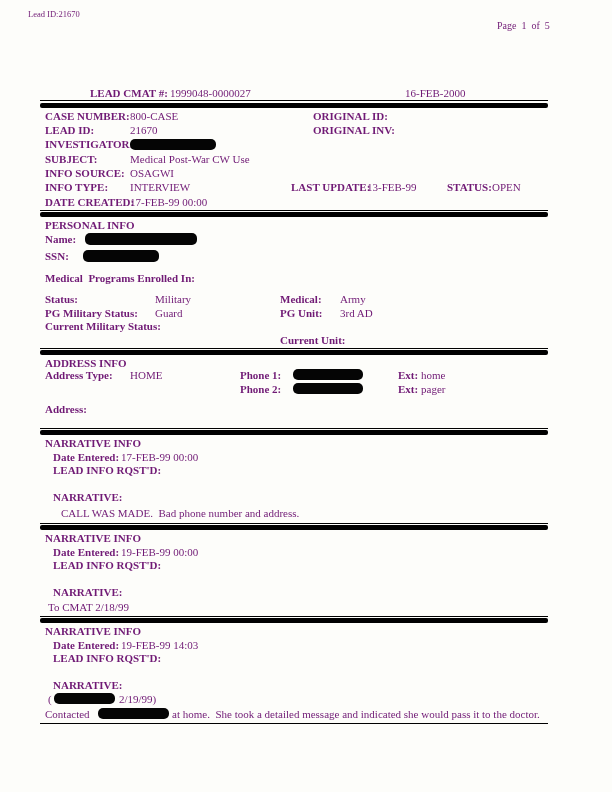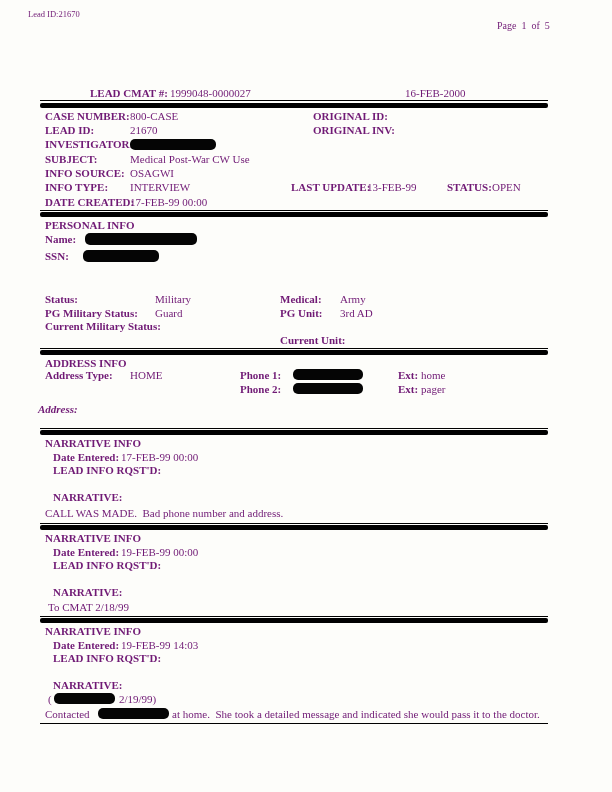--- a/index.html
+++ b/index.html
@@ -71,20 +71,21 @@
   <div class="thick" style="top:212px;"></div>
 
   <span class="abs b" style="left:45px; top:219px;">PERSONAL INFO</span>
 
   <span class="abs b" style="left:45px; top:233px;">Name:</span>
   <div class="redact" style="left:85px; top:233px; width:112px; height:12px;"></div>
 
   <span class="abs b" style="left:45px; top:250px;">SSN:</span>
   <div class="redact" style="left:83px; top:250px; width:76px; height:12px;"></div>
 
+  <span class="abs b" style="left:45px; top:272px;">Medical  Programs Enrolled In:</span>
 
   <span class="abs b" style="left:45px; top:293px;">Status:</span>
   <span class="abs" style="left:155px; top:293px;">Military</span>
   <span class="abs b" style="left:280px; top:293px;">Medical:</span>
   <span class="abs" style="left:340px; top:293px;">Army</span>
 
   <span class="abs b" style="left:45px; top:307px;">PG Military Status:</span>
   <span class="abs" style="left:155px; top:307px;">Guard</span>
   <span class="abs b" style="left:280px; top:307px;">PG Unit:</span>
   <span class="abs" style="left:340px; top:307px;">3rd AD</span>
@@ -102,31 +103,31 @@
   <span class="abs b" style="left:240px; top:369px;">Phone 1:</span>
   <div class="redact" style="left:293px; top:369px; width:70px; height:11px;"></div>
   <span class="abs b" style="left:398px; top:369px;">Ext:</span>
   <span class="abs" style="left:421px; top:369px;">home</span>
 
   <span class="abs b" style="left:240px; top:383px;">Phone 2:</span>
   <div class="redact" style="left:293px; top:383px; width:70px; height:11px;"></div>
   <span class="abs b" style="left:398px; top:383px;">Ext:</span>
   <span class="abs" style="left:421px; top:383px;">pager</span>
 
-  <span class="abs b" style="left:38px; top:403px;font-style:italic;">Address:</span>
+  <span class="abs b" style="left:45px; top:403px;">Address:</span>
 
   <div class="thin" style="top:428px;"></div>
   <div class="thick" style="top:430px;"></div>
 
   <span class="abs b" style="left:45px; top:437px;">NARRATIVE INFO</span>
   <span class="abs b" style="left:53px; top:451px;">Date Entered:</span>
   <span class="abs" style="left:121px; top:451px;">17-FEB-99 00:00</span>
   <span class="abs b" style="left:53px; top:464px;">LEAD INFO RQST'D:</span>
   <span class="abs b" style="left:53px; top:491px;">NARRATIVE:</span>
-  <span class="abs" style="left:45px; top:507px;">CALL WAS MADE.  Bad phone number and address.</span>
+  <span class="abs" style="left:61px; top:507px;">CALL WAS MADE.  Bad phone number and address.</span>
 
   <div class="thin" style="top:523px;"></div>
   <div class="thick" style="top:525px;"></div>
 
   <span class="abs b" style="left:45px; top:532px;">NARRATIVE INFO</span>
   <span class="abs b" style="left:53px; top:546px;">Date Entered:</span>
   <span class="abs" style="left:121px; top:546px;">19-FEB-99 00:00</span>
   <span class="abs b" style="left:53px; top:559px;">LEAD INFO RQST'D:</span>
   <span class="abs b" style="left:53px; top:586px;">NARRATIVE:</span>
   <span class="abs" style="left:48px; top:601px;">To CMAT 2/18/99</span>

